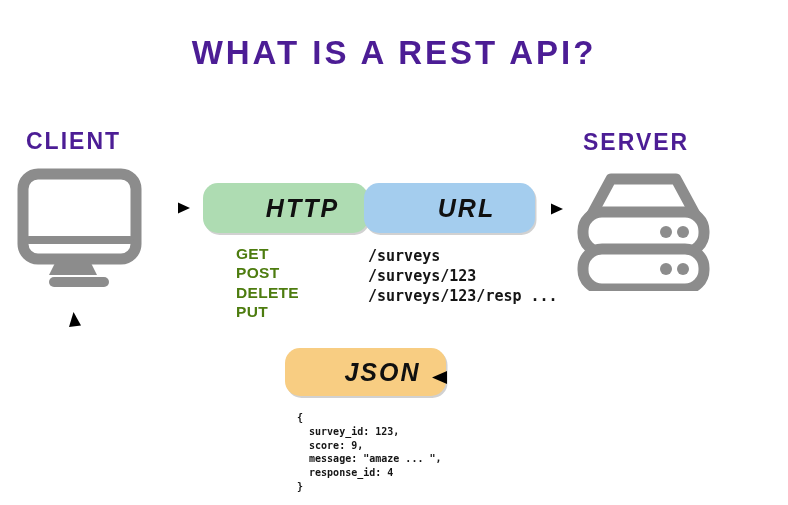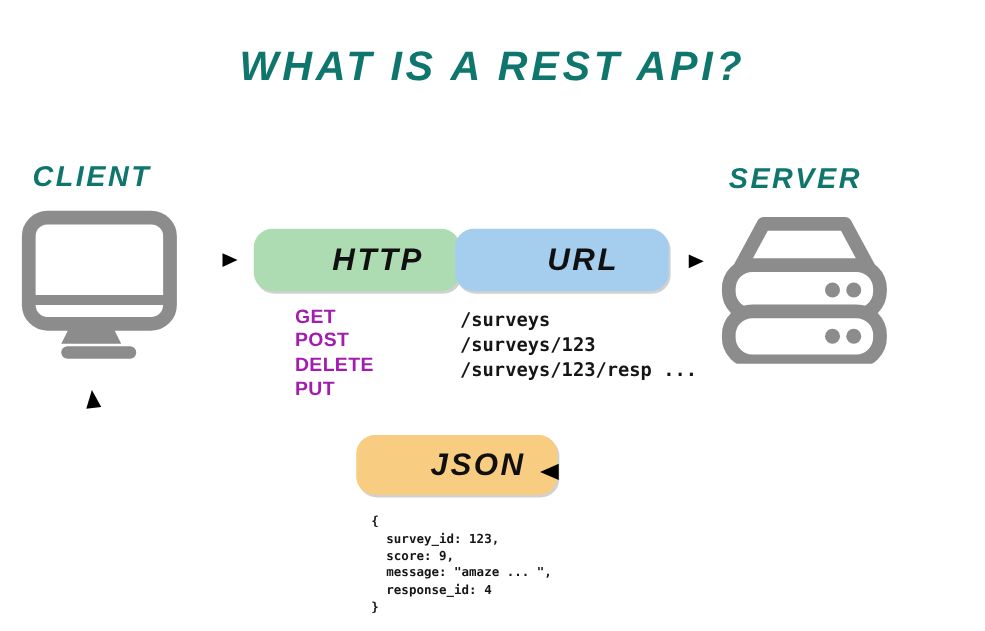--- a/index.html
+++ b/index.html
@@ -1,20 +1,20 @@
 <!DOCTYPE html>
 <html><head>
 <meta charset="utf-8">
 <style>
   html,body{margin:0;padding:0;background:#ffffff;}
   .canvas{
     position:relative;width:788px;height:505px;background:#ffffff;overflow:hidden;
     font-family:"Liberation Sans",sans-serif;color:#111;
   }
-  .hand{font-style:italic;font-weight:800;color:#0f766e;}
+  .hand{font-weight:800;color:#4c1d95;}
   .title{
     position:absolute;left:0;right:0;top:34px;margin:0;text-align:center;
     font-size:33px;letter-spacing:3px;
   }
   .node-label{position:absolute;font-size:23px;letter-spacing:2px;}
   .client-label{left:26px;top:128px;}
   .server-label{left:583px;top:129px;}
   .icon-svg{position:absolute;}
   .monitor-svg{left:13px;top:167px;width:132px;height:128px;}
   .server-svg{left:577px;top:166px;width:133px;height:125px;}
@@ -26,21 +26,21 @@
     border:2.5px solid var(--box-border);border-radius:15px;
     box-shadow:1.5px 2px 0 rgba(0,0,0,0.18);
     padding-left:34px;
   }
   .pill span{font-style:italic;font-weight:800;font-size:25px;letter-spacing:2px;color:#101010;}
   .http-box{left:203px;top:183px;width:131px;height:50px;}
   .url-box{left:364px;top:183px;width:137px;height:50px;}
   .json-box{left:285px;top:348px;width:127px;height:48px;}
   .methods{
     position:absolute;left:236px;top:244px;
-    font-weight:600;font-size:15.5px;line-height:19.3px;color:#a21caf;letter-spacing:0.3px;
+    font-weight:600;font-size:15.5px;line-height:19.3px;color:#4d7c0f;letter-spacing:0.3px;
   }
   .urls{
     position:absolute;left:368px;top:246px;
     font-family:"DejaVu Sans Mono",monospace;font-weight:700;font-size:15px;line-height:20px;color:#151515;
   }
   .code{
     position:absolute;left:297px;top:411px;margin:0;
     font-family:"DejaVu Sans Mono",monospace;font-weight:700;font-size:10px;line-height:13.8px;color:#151515;
   }
   .code div{white-space:pre;}

